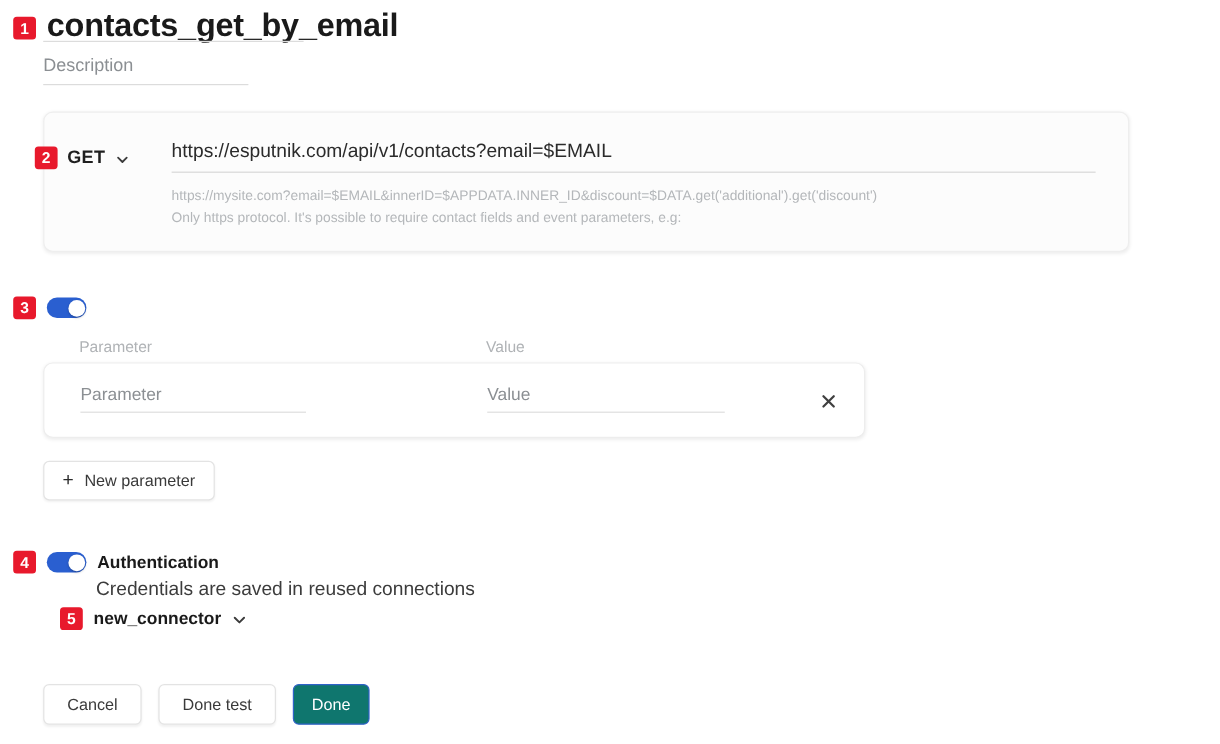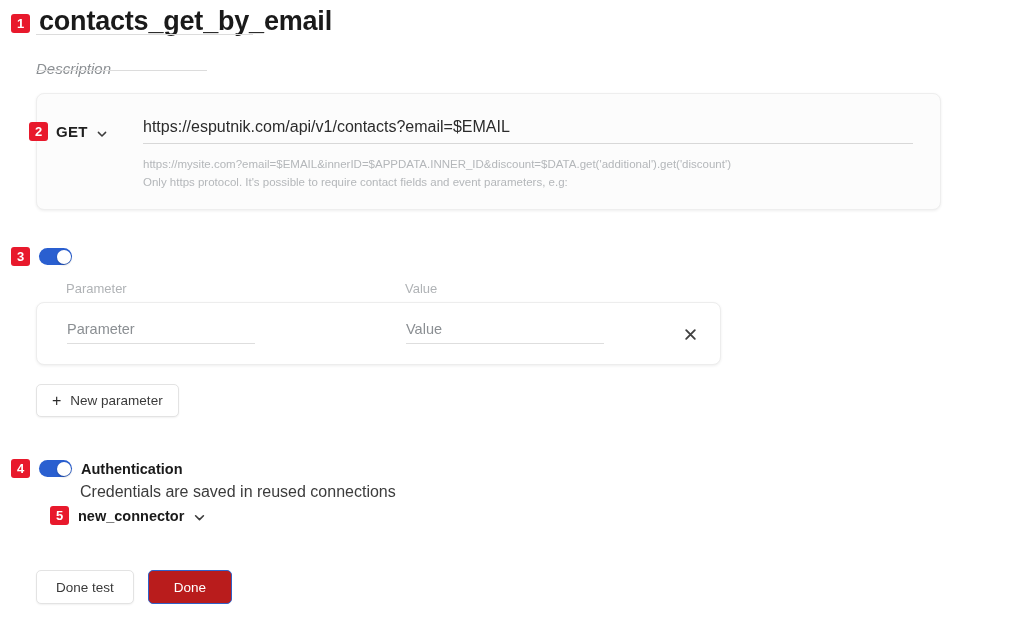--- a/index.html
+++ b/index.html
@@ -28,21 +28,21 @@
   }
   .title-text {
     font-size: 27px; font-weight: 700; color: #1a1a1a;
     letter-spacing: -0.2px; padding-bottom: 3px;
   }
   .title-underline {
     position: absolute; left: 36px; top: 34px; width: 217px; height: 1px;
     background: #dcdcdc;
   }
   .desc-field {
-    position: absolute; left: 36px; top: 60px; width: 171px; font-style: italic;
+    position: absolute; left: 36px; top: 46px; width: 171px;
   }
   .desc-placeholder { font-size: 15px; color: #8b8f93; }
   .desc-underline {
     position: absolute; left: 36px; top: 70px; width: 171px; height: 1px;
     background: #dcdcdc;
   }
 
   
   .url-card {
     position: absolute; left: 36px; top: 93px; width: 905px; height: 117px;
@@ -123,22 +123,22 @@
   
   .footer { position: absolute; left: 36px; top: 570px; display: flex; gap: 14px; }
   .btn {
     height: 34px; padding: 0 19px;
     display: inline-flex; align-items: center; justify-content: center;
     border-radius: 5px; font-size: 13.5px; cursor: pointer;
     border: 1px solid #e3e3e3; background: #ffffff; color: #3a3a3a;
     box-shadow: 0 1px 2px rgba(0,0,0,0.06);
   }
   .btn.primary {
-    background: #b91c1c; color: #ffffff; border-color: #3062c8;
-    font-weight: 500; box-shadow: none; padding: 0 25px;
+    background: #0f766e; color: #ffffff; border-color: #3062c8;
+    font-weight: 500; box-shadow: none; padding: 0 15px;
   }
 </style>
 </head>
 <body>
 
 <div class="page">
 
   <div class="title-row">
     <span class="badge">1</span>
     <span class="title-text">contacts_get_by_email</span>
@@ -220,17 +220,18 @@
     <span class="badge">5</span>
     <span class="connector-name">new_connector</span>
     <span class="chev">
       <svg viewBox="0 0 12 12" width="13" height="13">
         <path d="M2.4 4.4 L6 8 L9.6 4.4" fill="none" stroke="#3c3c3c" stroke-width="1.5" stroke-linecap="round" stroke-linejoin="round"></path>
       </svg>
     </span>
   </div>
 
   <div class="footer">
+    <button class="btn">Cancel</button>
     <button class="btn">Done test</button>
     <button class="btn primary">Done</button>
   </div>
 
 </div>
 
 </body></html>

